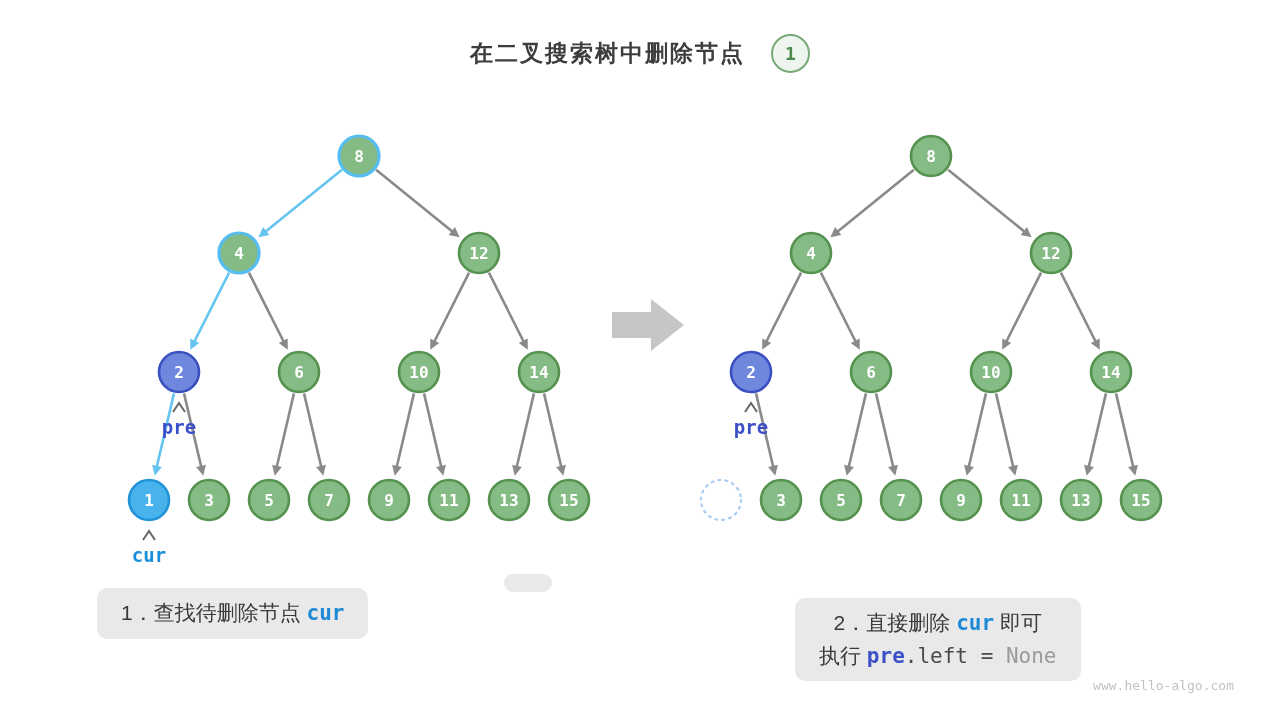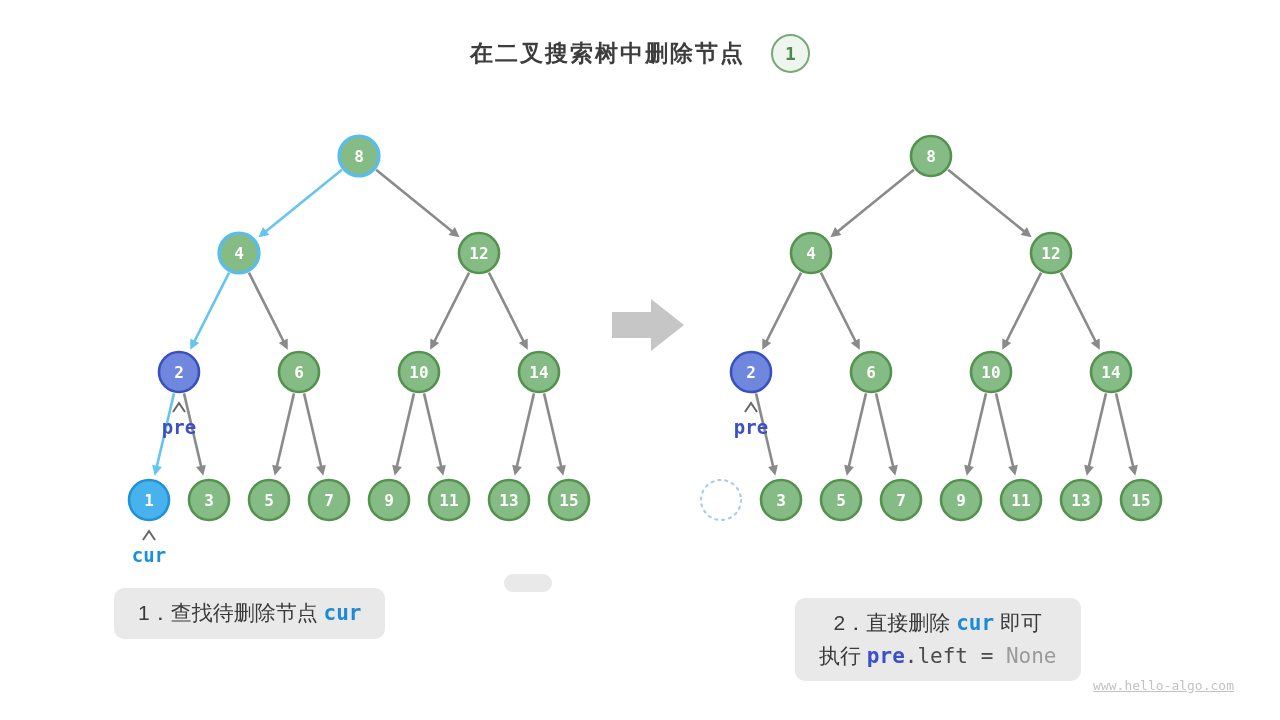--- a/index.html
+++ b/index.html
@@ -33,21 +33,21 @@
     padding:9px 24px;font-size:21px;color:#3a3a3a;text-align:center;
     line-height:1.5;white-space:nowrap;
   }
   .seg-plain{color:#3a3a3a;}
   .seg-cur{font-family:"DejaVu Sans Mono",monospace;font-weight:bold;color:#1c8ad6;}
   .seg-pre{font-family:"DejaVu Sans Mono",monospace;font-weight:bold;color:#3a50c8;}
   .seg-code{font-family:"DejaVu Sans Mono",monospace;color:#4a4a4a;}
   .seg-muted{font-family:"DejaVu Sans Mono",monospace;color:#9a9a9a;}
   .watermark{
     position:absolute;top:678px;right:46px;
-    font-family:"DejaVu Sans Mono",monospace;font-size:13px;color:#c2c2c2;text-decoration:underline;
+    font-family:"DejaVu Sans Mono",monospace;font-size:13px;color:#c2c2c2;
   }
 </style>
 </head>
 <body>
 
 <div class="title-row">
   <span class="title-text">在二叉搜索树中删除节点</span>
   <span class="title-badge">1</span>
 </div>
 
@@ -155,21 +155,21 @@
         <text x="1081" y="505.5" text-anchor="middle" class="node-text" fill="#ffffff">13</text>
         <circle cx="1141" cy="500" r="20" fill="#85bb85" stroke="#55924f" stroke-width="2.6"></circle>
         <text x="1141" y="505.5" text-anchor="middle" class="node-text" fill="#ffffff">15</text>
         <polyline points="745,412 751,403 757,412" fill="none" stroke="#666666" stroke-width="2"></polyline>
         <text x="751" y="434" text-anchor="middle" class="pointer-text" fill="#3b50c8">pre</text>
       </g>
     </g>
 </svg>
 
 <div id="captions">
-    <div class="caption" style="left: 114px; top: 588px;">
+    <div class="caption" style="left: 97px; top: 588px;">
       <div class="cap-line"><span class="seg-plain">1．查找待删除节点 </span><span class="seg-cur">cur</span></div>
     </div>
     <div class="caption" style="left: 504px; top: 574px;">
     </div>
     <div class="caption" style="left: 795px; top: 598px;">
       <div class="cap-line"><span class="seg-plain">2．直接删除 </span><span class="seg-cur">cur</span><span class="seg-plain"> 即可</span></div>
       <div class="cap-line"><span class="seg-plain">执行 </span><span class="seg-pre">pre</span><span class="seg-code">.left</span><span class="seg-code"> = </span><span class="seg-muted">None</span></div>
     </div>
   </div>
 

